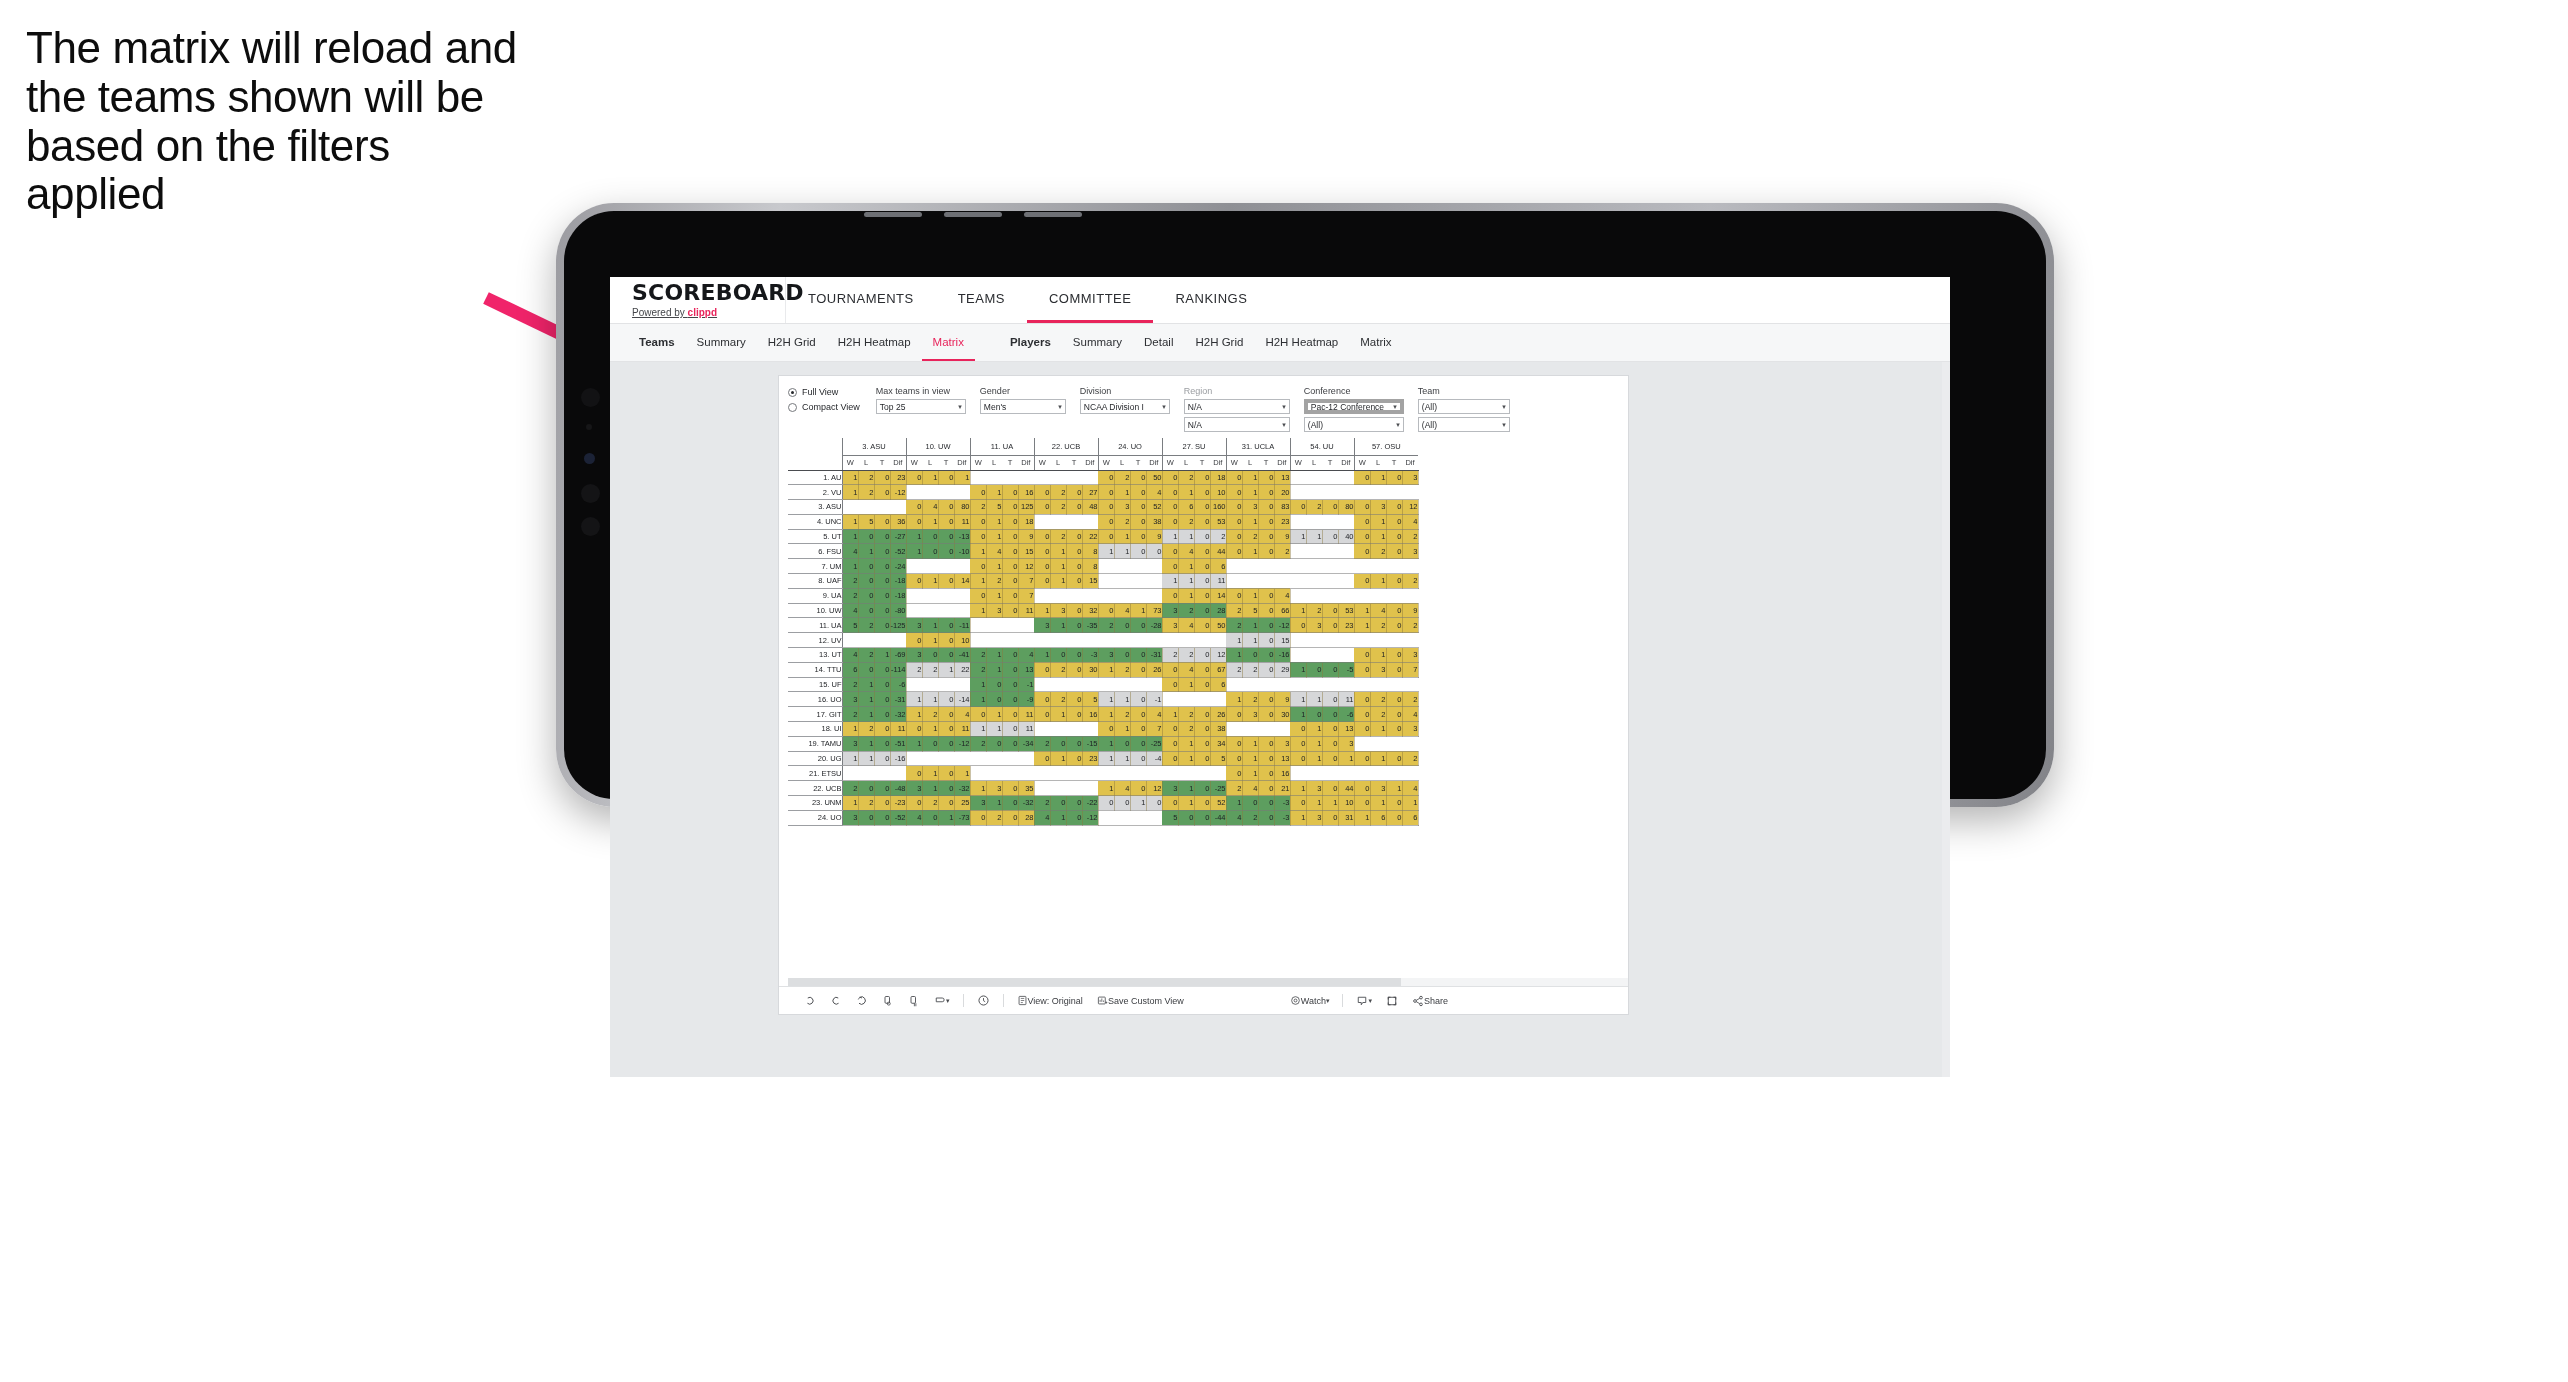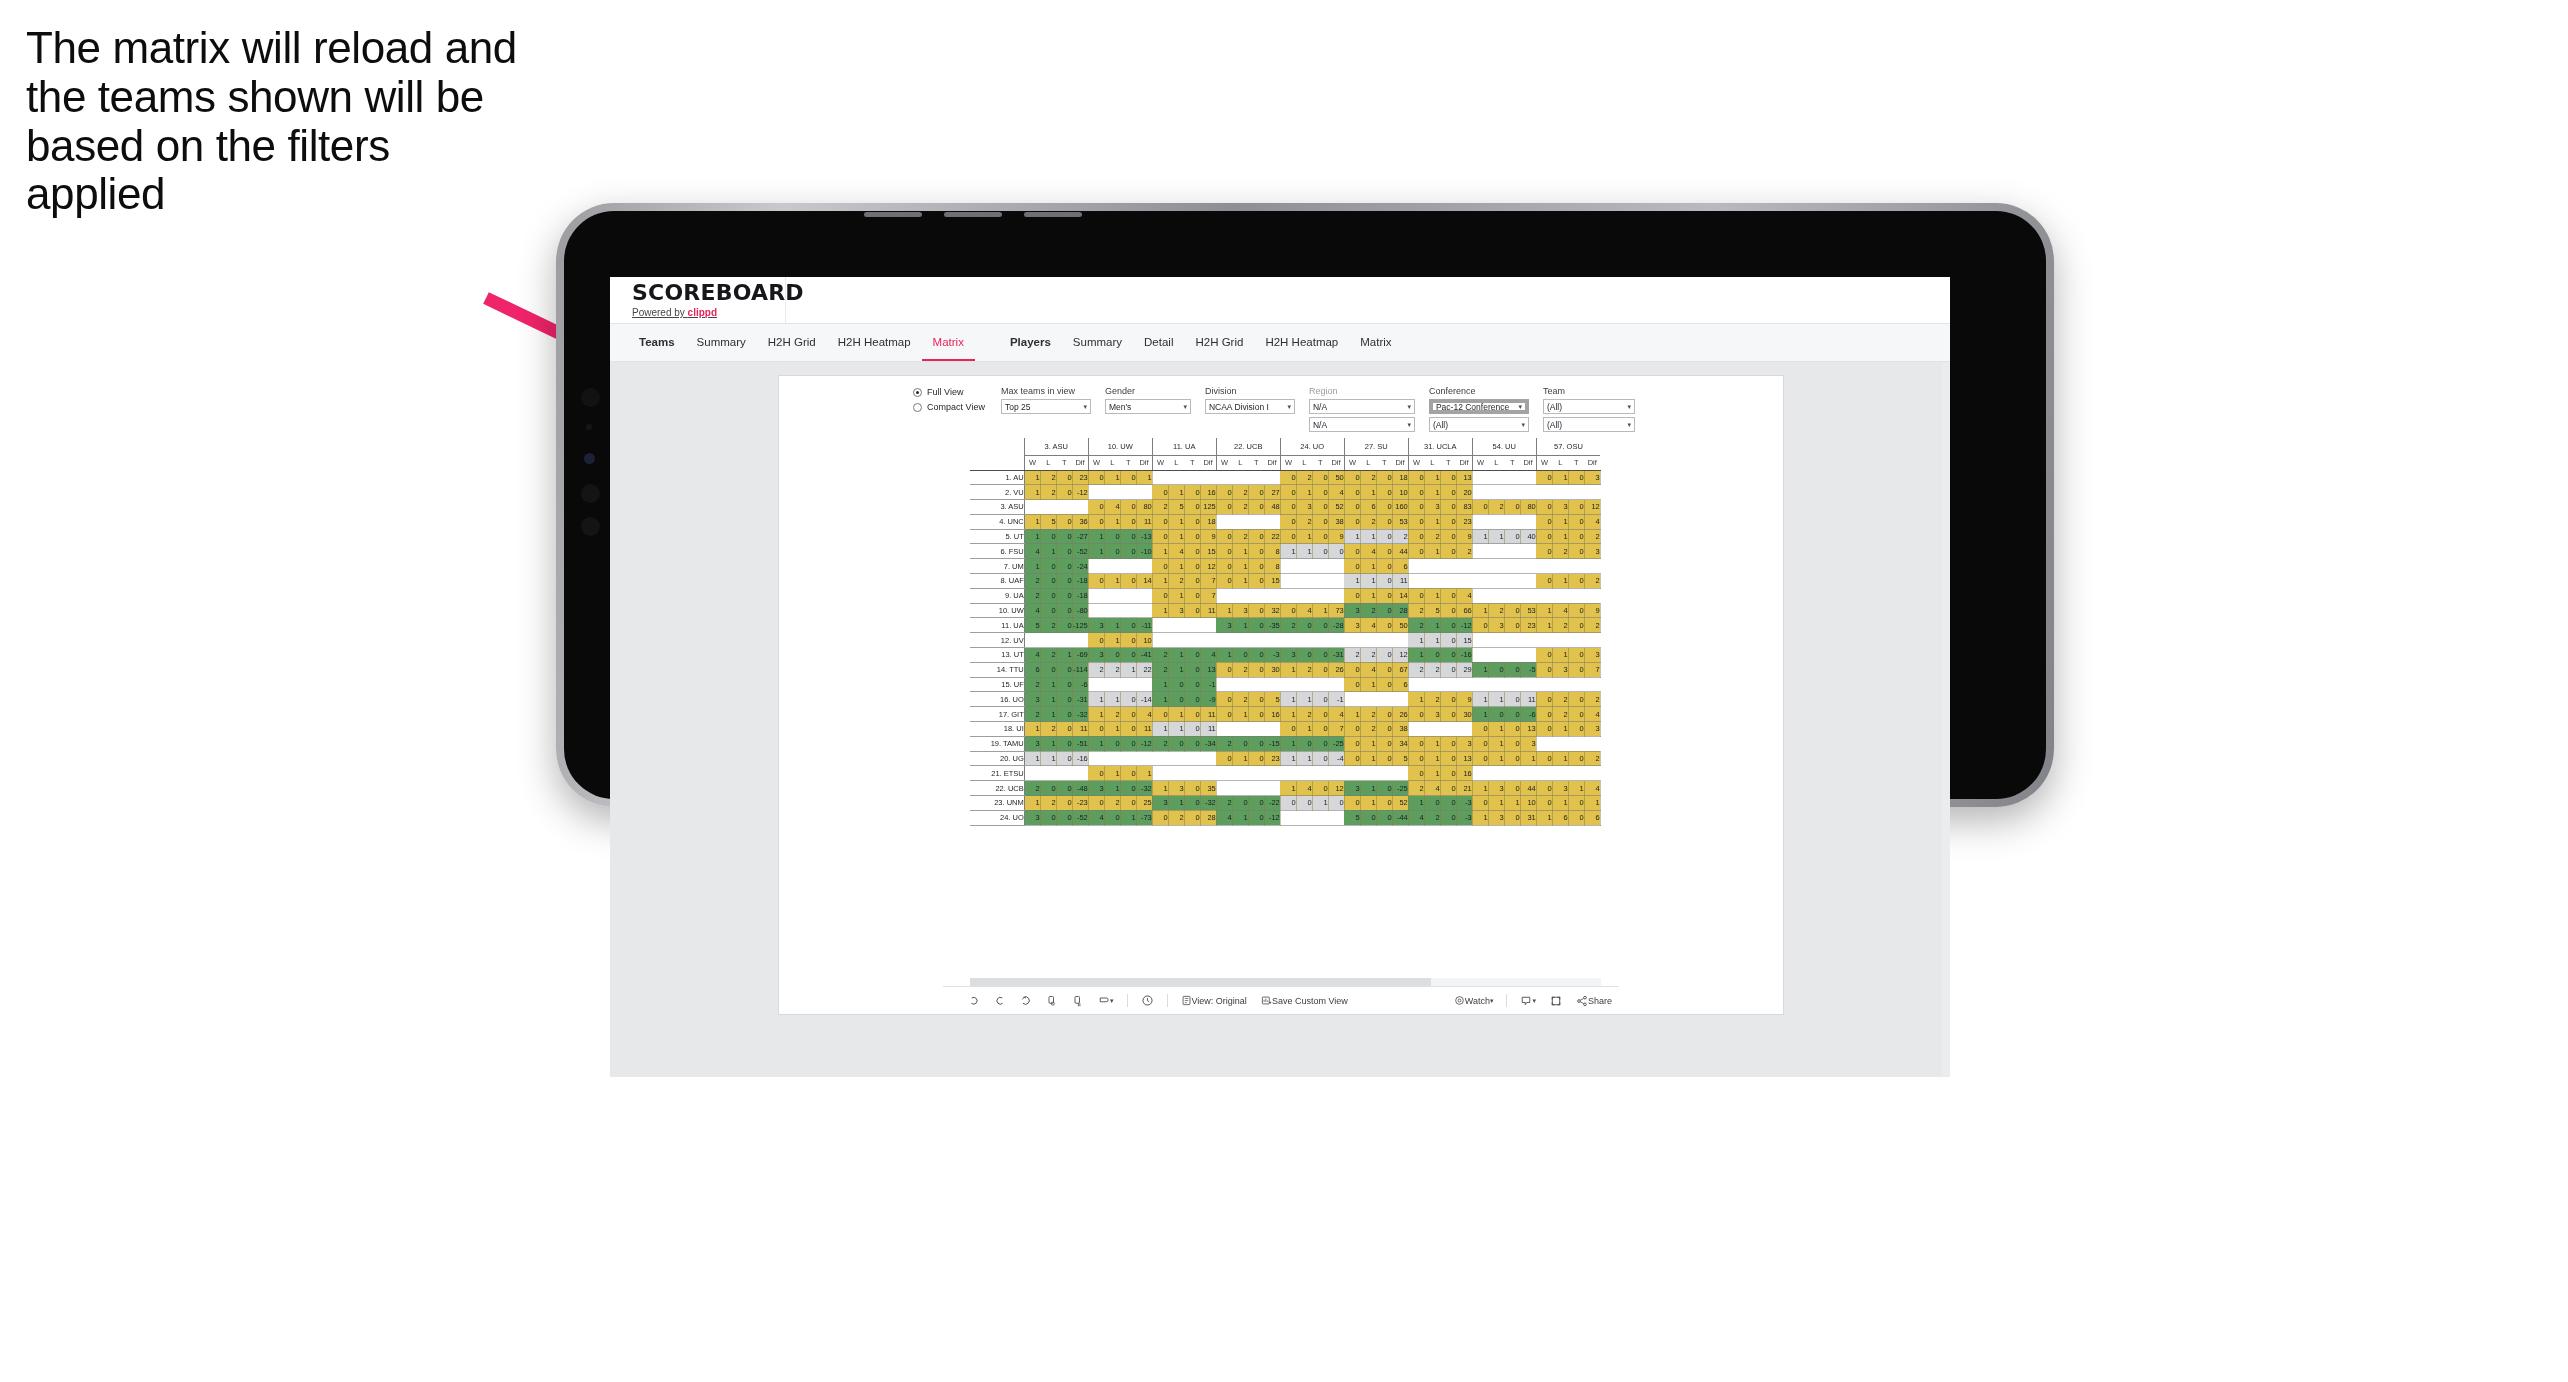--- a/index.html
+++ b/index.html
@@ -82,23 +82,23 @@
     display:flex; align-items:center; padding:0 11px;
     font-size:11.5px; color:#2d2f33; cursor:pointer;
     border-bottom:2px solid transparent;
   }
   .sub-item.head { font-weight:bold; }
   .sub-item.active { color:#e8245b; border-bottom-color:#e8245b; }
 
   
   .canvas { position:relative; height:715px; background:#e6e8ea; padding-top:13px; }
   .viz {
-    position:absolute; left:168px; top:13px; width:1006px; height:640px;
+    position:absolute; left:168px; top:13px; width:851px; height:640px;
     background:#ffffff; border:1px solid #d7d9dc;
-    display:flex; flex-direction:column;align-items:center;
+    display:flex; flex-direction:column;
   }
 
   
   .filters { display:flex; padding:10px 9px 6px 9px; gap:0; }
   .f-col { margin-right:14px; }
   .f-label { font-size:9px; color:#3c3e42; margin-bottom:3px; white-space:nowrap; }
   .f-label.dim { color:#9a9da1; }
   .sel {
     height:15px; border:1px solid #b7babe; background:#fff;
     font-size:8.5px; color:#26282c; display:flex; align-items:center;
@@ -197,20 +197,26 @@
     <div class="sensor s5"></div>
 
     <div class="tablet-screen">
 
       <div class="app-header">
         <div class="brand">
           <div class="brand-name">SCOREBOARD</div>
           <div class="brand-sub">
             <span>Powered by </span><b>clippd</b>
           </div>
+        </div>
+        <div class="topnav">
+          <div class="topnav-item">TOURNAMENTS</div>
+          <div class="topnav-item">TEAMS</div>
+          <div class="topnav-item active">COMMITTEE</div>
+          <div class="topnav-item">RANKINGS</div>
         </div>
       </div>
 
       <div class="subnav">
         <div class="subgroup">
           <div class="sub-item head">Teams</div>
           <div class="sub-item">Summary</div>
           <div class="sub-item">H2H Grid</div>
           <div class="sub-item">H2H Heatmap</div>
           <div class="sub-item active">Matrix</div>

